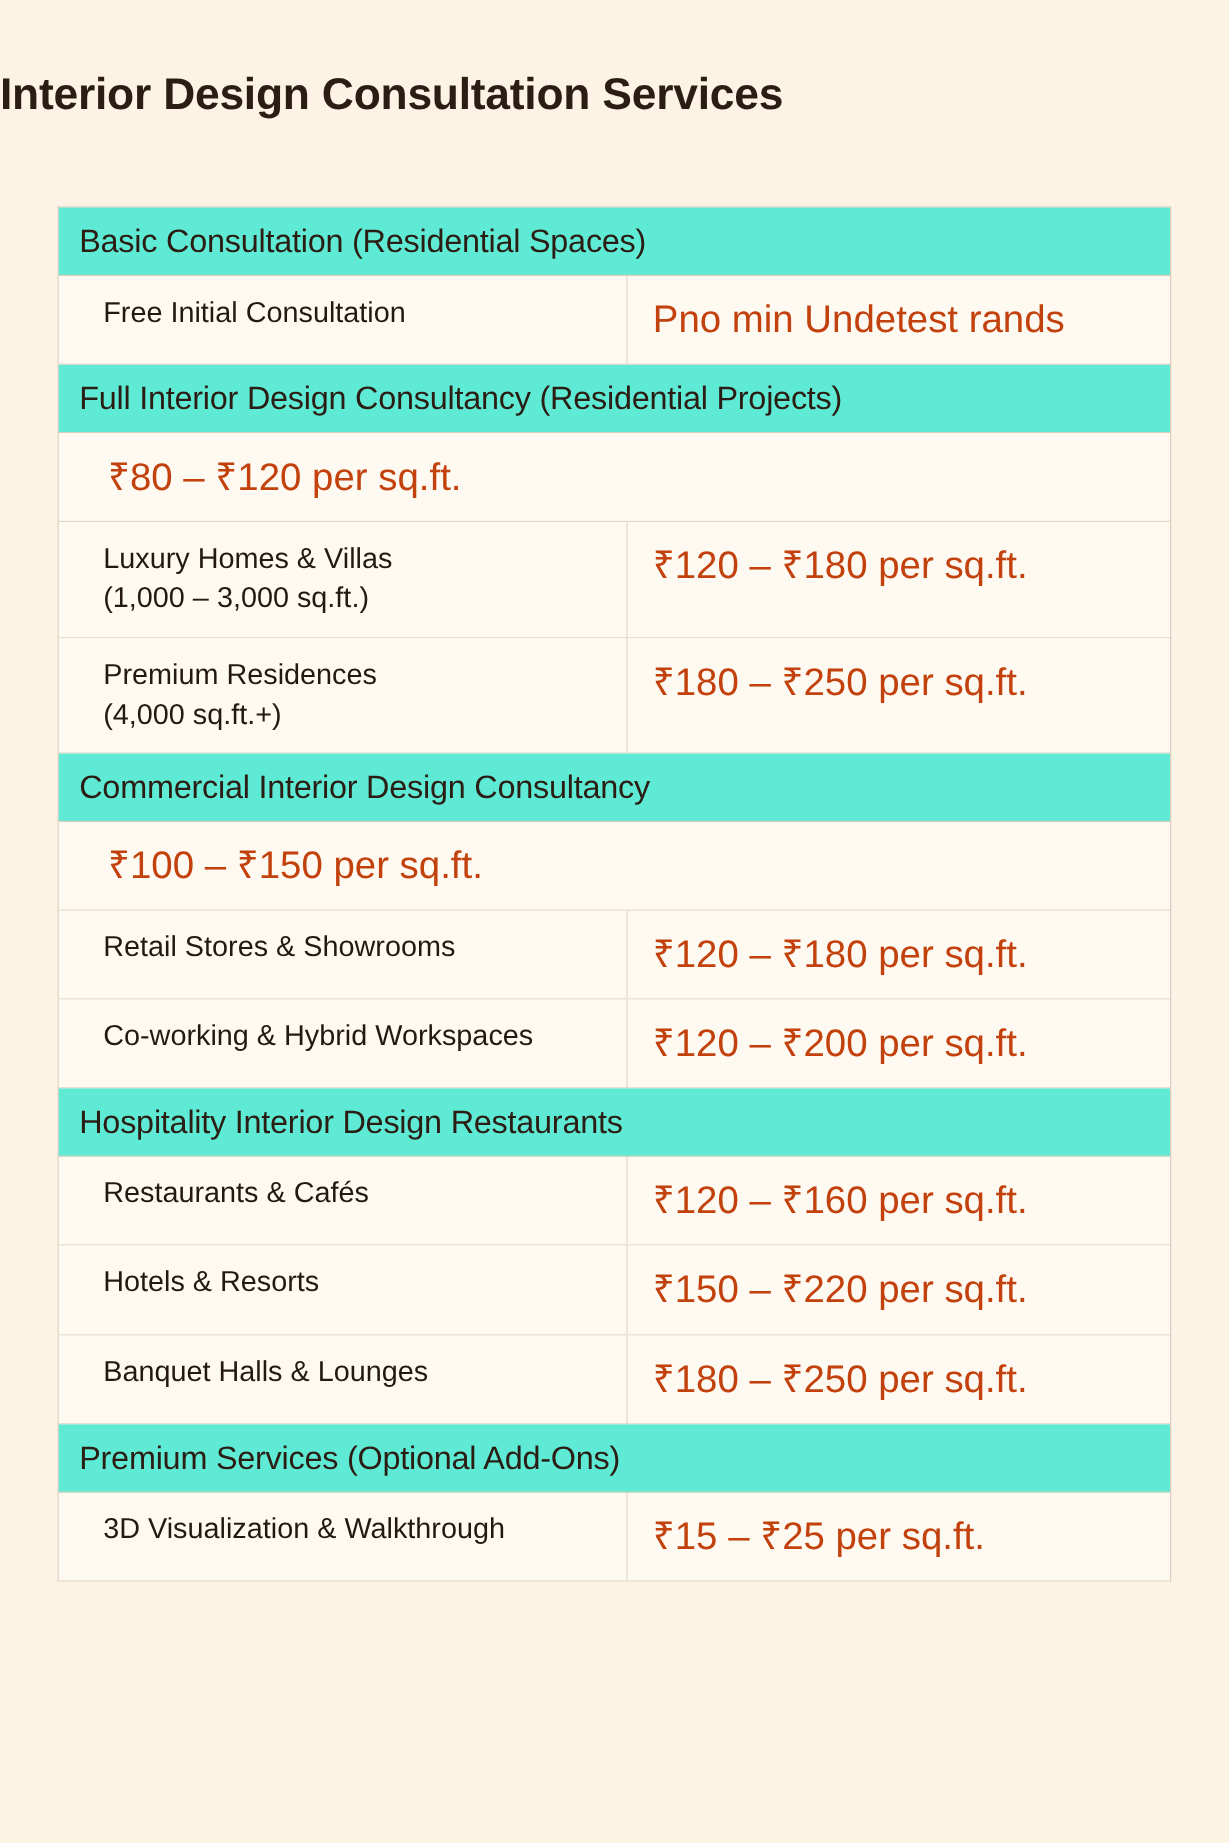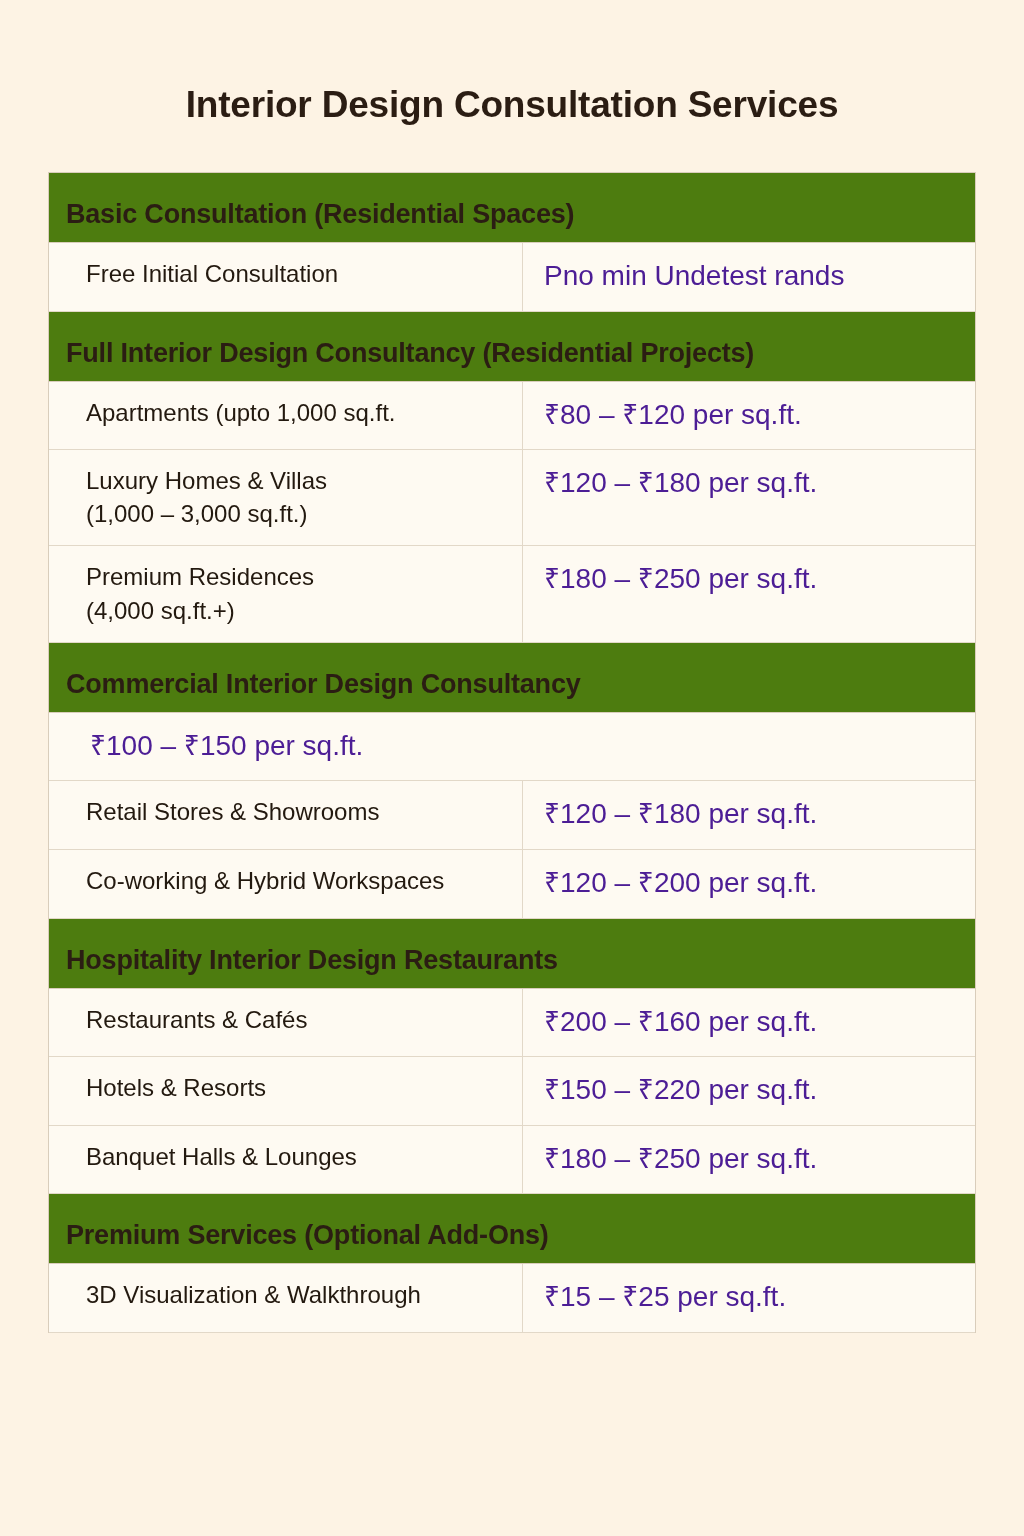--- a/index.html
+++ b/index.html
@@ -19,47 +19,47 @@
     width: 1024px;
     height: 1536px;
     background: #fdf3e4;
     box-sizing: border-box;
     overflow: hidden;
   }
 
   .page-title {
     position: absolute;
     left: 0;
-    top: 84px;
+    top: 58px;
     width: 1024px;
-    text-align: center;
+    text-align: left;
     font-size: 37px;
     font-weight: bold;
     color: #2b1d13;
     letter-spacing: -0.2px;
     white-space: nowrap;
   }
 
   .pricing-table {
     position: absolute;
     left: 48px;
     top: 172px;
     width: 928px;
     border: 1px solid #d9cdbb;
     border-bottom: none;
     box-sizing: border-box;
     background: #fefaf2;
   }
 
   .section-header {
-    background: #4d7c0f;
+    background: #5eead4;
     border-bottom: 1px solid #d9cdbb;
-    padding: 26px 17px 12px 17px;
+    padding: 13px 17px 12px 17px;
     font-size: 27px;
-    font-weight: bold;
+    font-weight: normal;
     color: #2b1d13;
     white-space: nowrap;
     overflow: visible;
     letter-spacing: -0.2px;
     box-sizing: border-box;
   }
 
   .row {
     display: flex;
     border-bottom: 1px solid #e2d8c8;
@@ -78,22 +78,22 @@
     font-size: 24px;
     color: #23190f;
     line-height: 1.38;
     white-space: nowrap;
   }
 
   .cell-value {
     flex: 1 1 auto;
     padding: 14px 10px 15px 21px;
     box-sizing: border-box;
-    font-size: 28px;
-    color: #4c1d95;
+    font-size: 32px;
+    color: #c2410c;
     line-height: 1.38;
     white-space: nowrap;
   }
 
   .cell-label .sub,
   .cell-value .sub {
     display: block;
   }
 </style>
 </head>
@@ -113,23 +113,20 @@
       </div>
       <div class="cell-value">
         <span>Pno min Undetest rands</span>
       </div>
     </div>
 
 
     <div class="section-header">Full Interior Design Consultancy (Residential Projects)</div>
 
     <div class="row">
-      <div class="cell-label">
-        <span>Apartments (upto 1,000 sq.ft.</span>
-      </div>
       <div class="cell-value">
         <span>₹80 – ₹120 per sq.ft.</span>
       </div>
     </div>
 
     <div class="row">
       <div class="cell-label">
         <span class="sub">Luxury Homes &amp; Villas</span>
         <span class="sub">(1,000 – 3,000 sq.ft.)</span>
       </div>
@@ -174,21 +171,21 @@
       </div>
     </div>
 
     <div class="section-header">Hospitality Interior Design Restaurants</div>
 
     <div class="row">
       <div class="cell-label">
         <span>Restaurants &amp; Cafés</span>
       </div>
       <div class="cell-value">
-        <span>₹200 – ₹160 per sq.ft.</span>
+        <span>₹120 – ₹160 per sq.ft.</span>
       </div>
     </div>
 
     <div class="row">
       <div class="cell-label">
         <span>Hotels &amp; Resorts</span>
       </div>
       <div class="cell-value">
         <span>₹150 – ₹220 per sq.ft.</span>
       </div>

